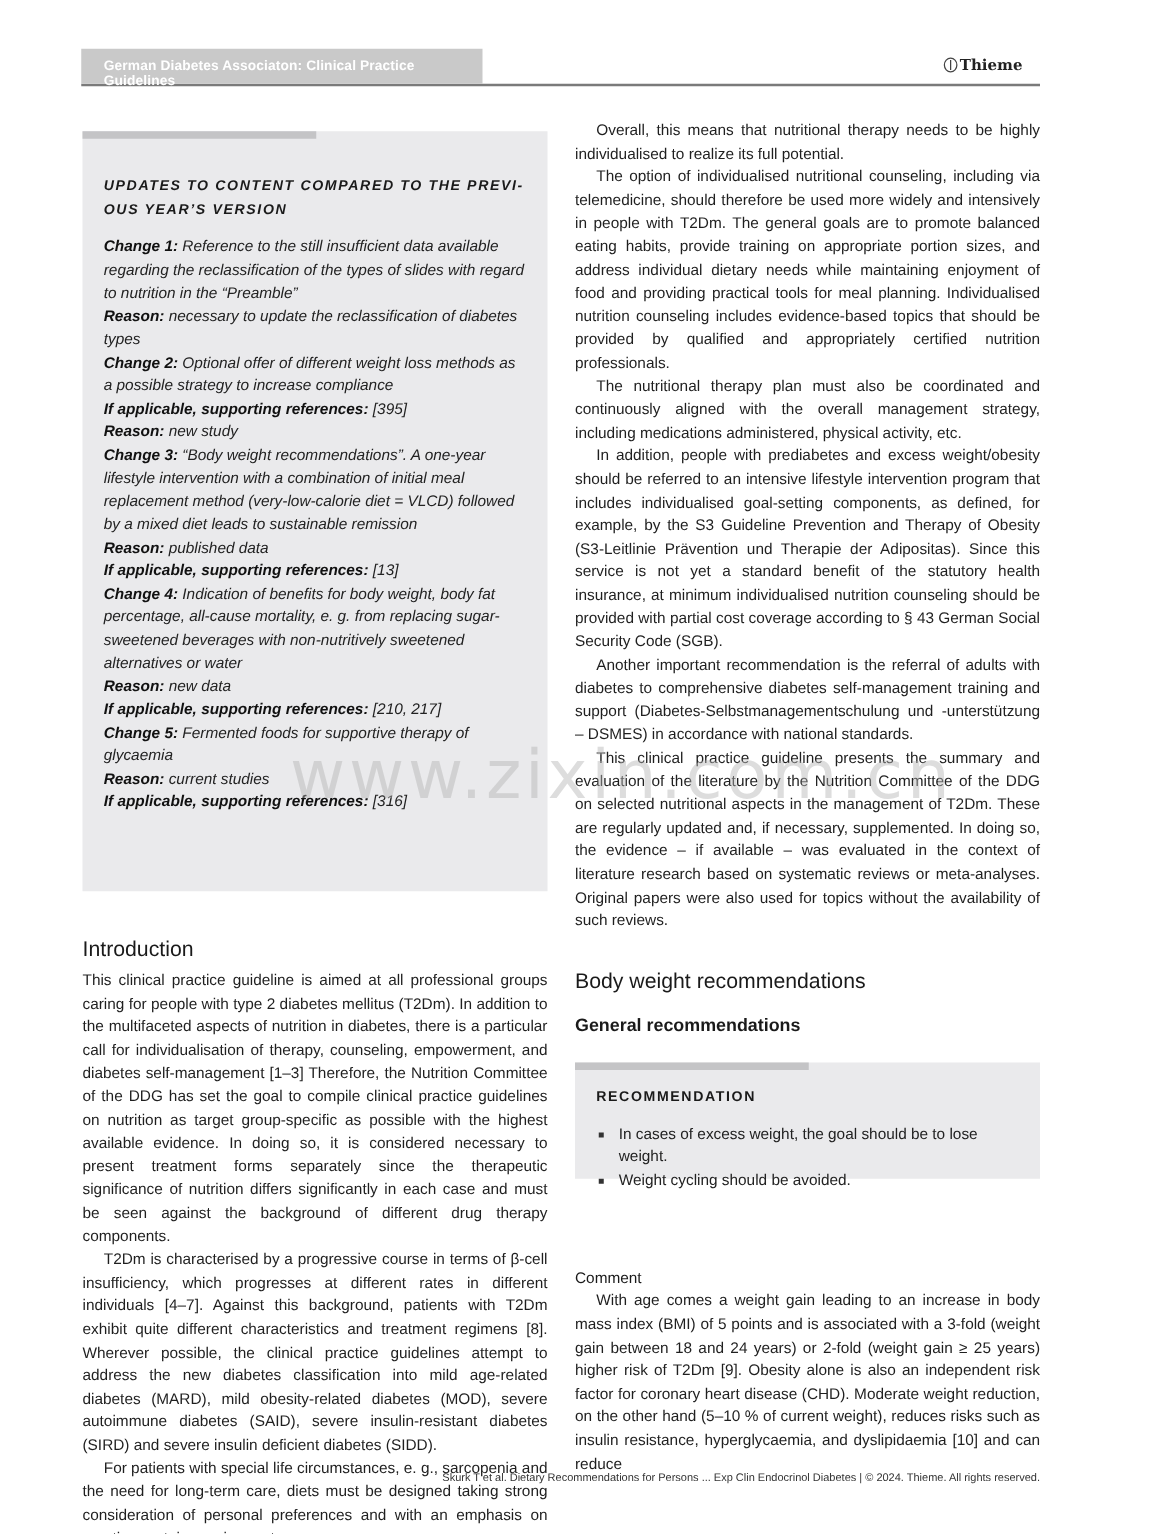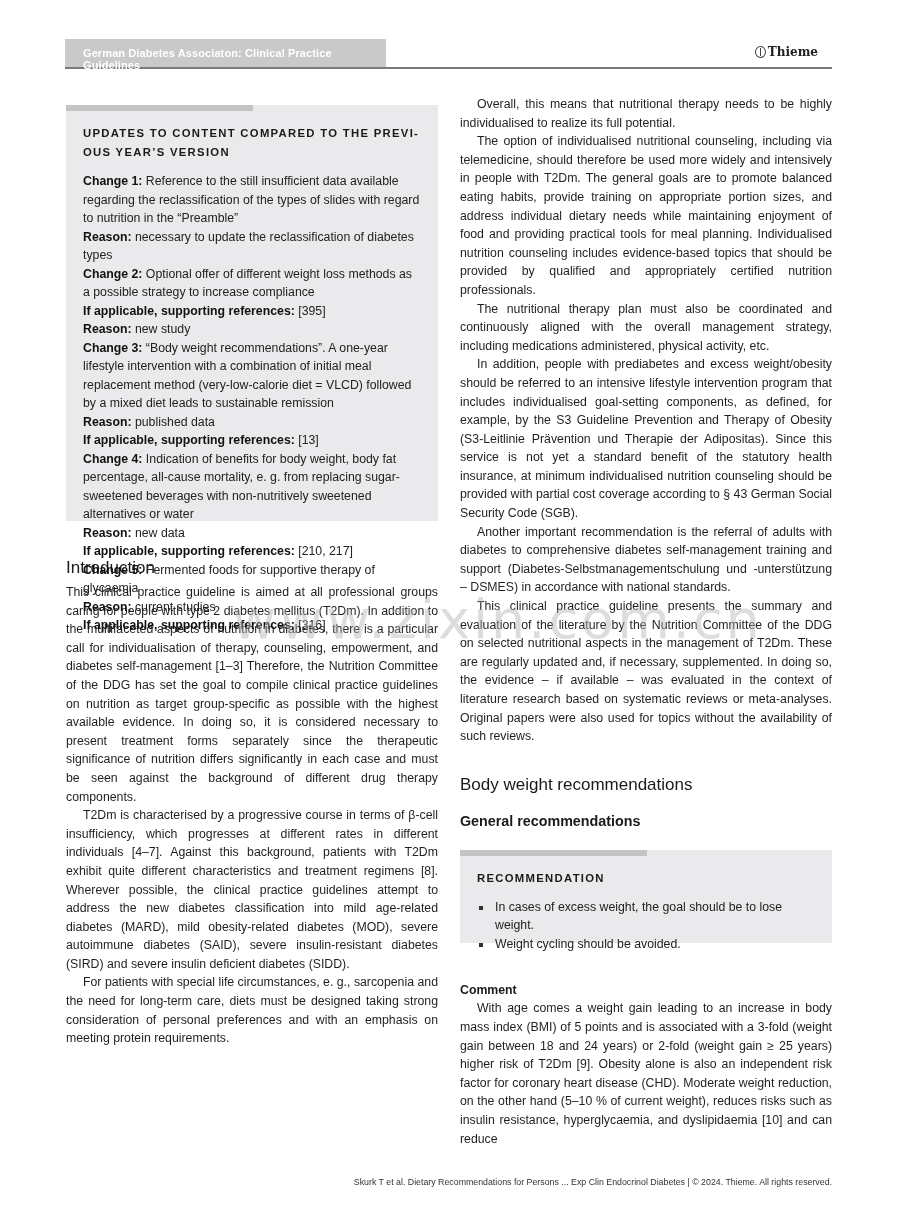--- a/index.html
+++ b/index.html
@@ -46,21 +46,21 @@
     }
     .p.indent { text-indent: 17px; }
 
     
     .box {
       background: #eaeaec; position: relative;
     }
     .box-bar {
       position: absolute; left: 0; top: 0; width: 187px; height: 6px; background: #c4c4c6;
     }
-    .updates-box { margin-top: 10px; padding: 19px 17px 22px 17px; height: 416px; }
+    .updates-box { margin-top: 10px; padding: 35px 17px 22px 17px; height: 608px; font-style: italic; }
     .box-title {
       font-size: 11.3px; font-weight: bold; letter-spacing: 1.3px; line-height: 19px;
       color: #1a1a1a; margin-bottom: 10px;
     }
     .box-line { font-size: 12.3px; line-height: 18.5px; color: #222; }
     .box-line b { font-weight: bold; color: #111; }
 
     .section-h1 {
       font-size: 17px; font-weight: normal; color: #1a1a1a; line-height: 22px;
     }
@@ -70,21 +70,21 @@
 
     .rec-box { padding: 19px 17px 14px 17px; height: 93px; }
     .rec-list { list-style: none; }
     .rec-list li {
       font-size: 12.3px; line-height: 18.5px; color: #222; position: relative; padding-left: 18px;
     }
     .rec-list li::before {
       content: ""; position: absolute; left: 2px; top: 8px; width: 4px; height: 4px; background: #333;
     }
 
-    .comment-h { font-size: 12.3px; font-weight: bold; line-height: 18.6px; }
+    .comment-h { font-size: 12.3px; font-weight: normal; line-height: 18.6px; margin-top: 32px; }
 
     .footer {
       position: absolute; right: 88px; top: 1177px;
       font-size: 8.8px; color: #333;
     }
 
     .watermark {
       position: absolute; left: 232px; top: 588px;
       font-size: 54px; color: rgba(180,180,180,0.45);
       letter-spacing: 3px; pointer-events: none; white-space: nowrap;

